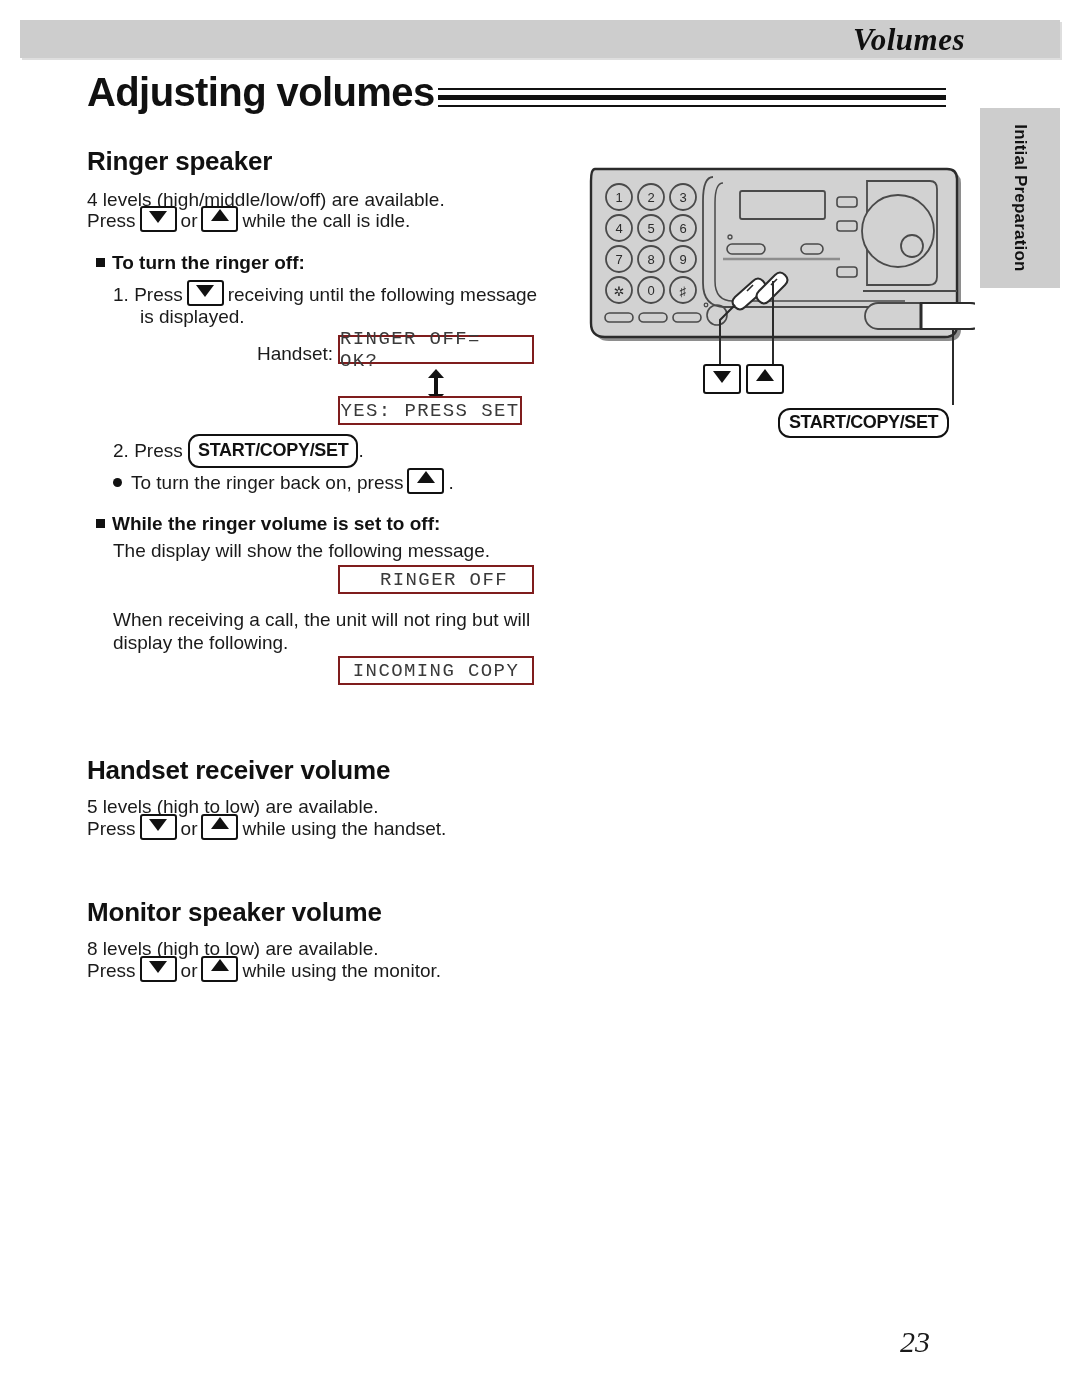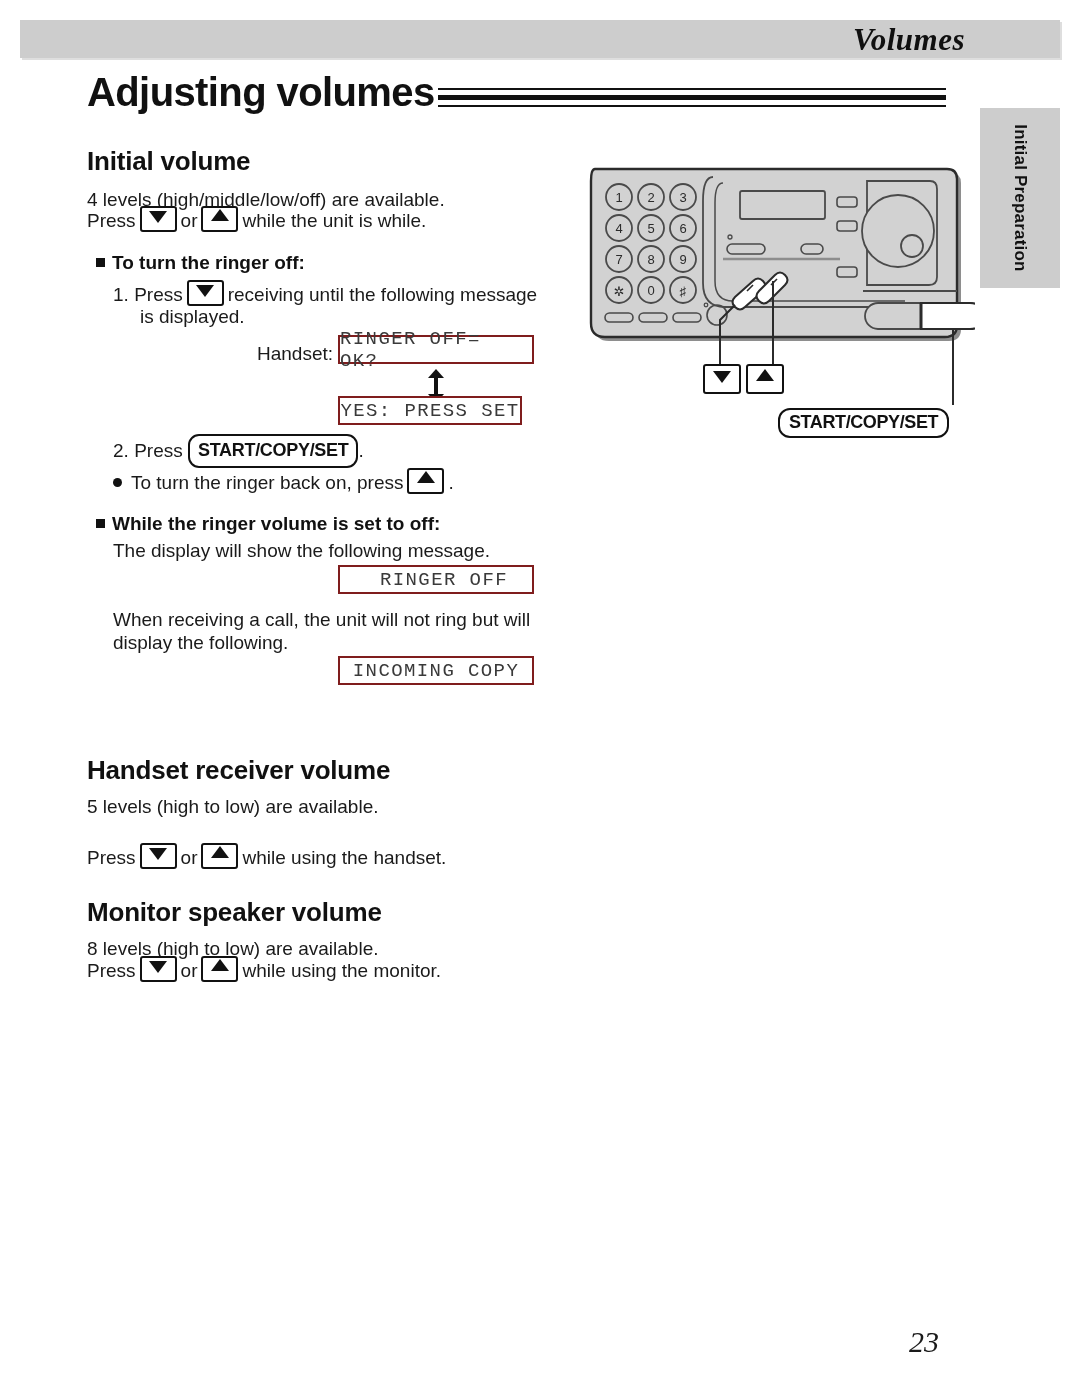--- a/index.html
+++ b/index.html
@@ -265,47 +265,46 @@
 
   
   .page-number {
     position: absolute;
     left: 900px;
     top: 1325px;
     font-family: "Liberation Serif", serif;
     font-style: italic;
     font-size: 30px;
     color: #1a1a1a;
-    margin-left: 9px;
   }
 </style>
 </head>
 <body>
 
 <div class="header-band">
   <div class="header-title">Volumes</div>
 </div>
 
 <div class="page-heading">Adjusting volumes</div>
 <div class="heading-rule">
   <i class="thin-top"></i>
     <i class="thick"></i>
     <i class="thin-bottom"></i>
 </div>
 
 <div class="side-tab">
   <div class="side-tab-label">Initial Preparation</div>
 </div>
 
-<div class="sec-title" style="left:87px; top:146px;">Initial volume</div>
+<div class="sec-title" style="left:87px; top:146px;">Ringer speaker</div>
 
 <div class="body-line" style="left:87px; top:186px;">4 levels (high/middle/low/off) are available.</div>
 
 <div class="body-line" style="left:87px; top:206px;">
-  <span>Press</span><span class="keybox down"></span><span>or</span><span class="keybox up"></span><span>while the unit is while.</span>
+  <span>Press</span><span class="keybox down"></span><span>or</span><span class="keybox up"></span><span>while the call is idle.</span>
 </div>
 
 <div class="bullet-head" style="left:96px; top:252px;">
   <span class="sq-bullet"></span><span>To turn the ringer off:</span>
 </div>
 
 <div class="body-line" style="left:113px; top:280px;">
   <span>1.</span>
   <span>Press</span><span class="keybox down"></span><span>receiving until the following message</span>
 </div>
@@ -343,21 +342,21 @@
 
 <div class="body-line" style="left:113px; top:606px;text-align:center;">When receiving a call, the unit will not ring but will</div>
 <div class="body-line" style="left:113px; top:629px;">display the following.</div>
 
 <div class="lcd center" style="left:338px; top:656px; width:196px;">INCOMING COPY</div>
 
 <div class="sec-title" style="left:87px; top:755px;">Handset receiver volume</div>
 
 <div class="body-line" style="left:87px; top:793px;">5 levels (high to low) are available.</div>
 
-<div class="body-line" style="left:87px; top:814px;margin-top:29px;">
+<div class="body-line" style="left:87px; top:814px;">
   <span>Press</span><span class="keybox down"></span><span>or</span><span class="keybox up"></span><span>while using the handset.</span>
 </div>
 
 <div class="sec-title" style="left:87px; top:897px;">Monitor speaker volume</div>
 
 <div class="body-line" style="left:87px; top:935px;">8 levels (high to low) are available.</div>
 
 <div class="body-line" style="left:87px; top:956px;">
   <span>Press</span><span class="keybox down"></span><span>or</span><span class="keybox up"></span><span>while using the monitor.</span>
 </div>

